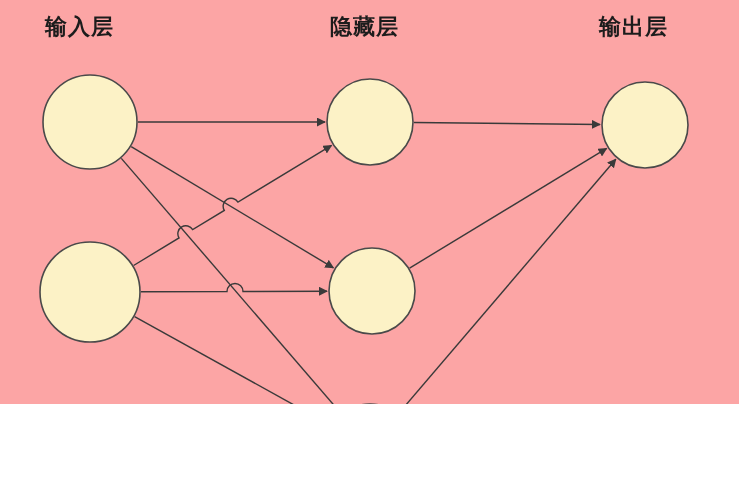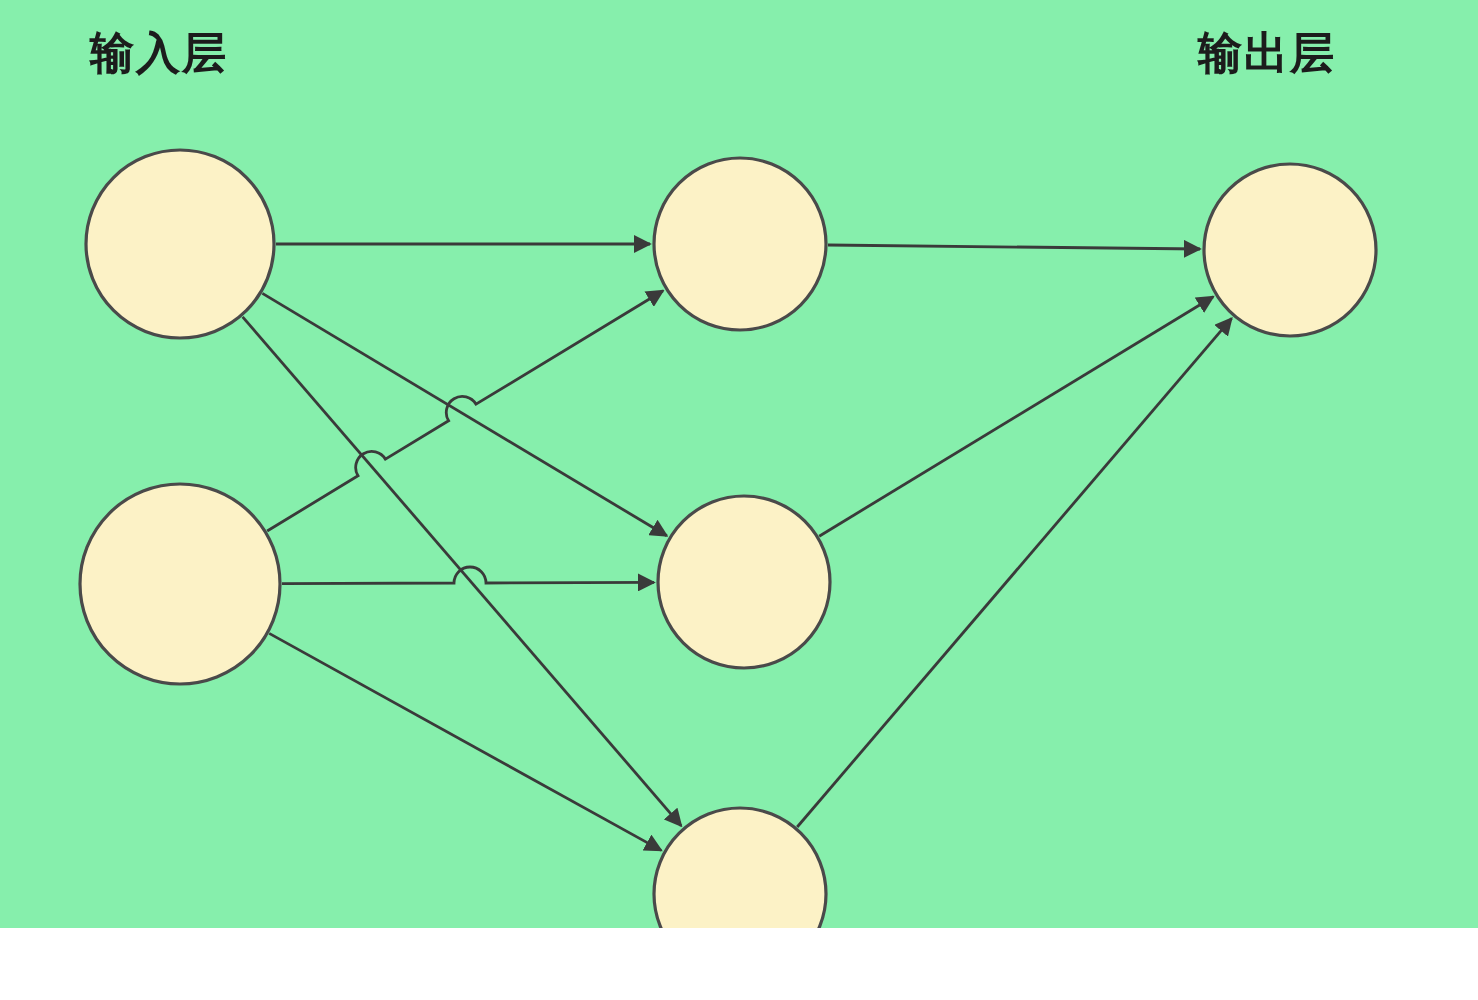--- a/index.html
+++ b/index.html
@@ -4,22 +4,22 @@
 <style>
   html, body {
     margin: 0;
     padding: 0;
     background: #ffffff;
     font-family: "Liberation Sans", "DejaVu Sans", sans-serif;
   }
   .stage {
     position: relative;
     width: 739px;
-    height: 464px;
-    background: #86efac;
+    height: 404px;
+    background: #fca5a5;
     overflow: hidden;
     font-family: Liberation Serif, serif;
   }
   .stage svg {
     position: absolute;
     left: 0;
     top: 0;
   }
   .layer-label {
     position: absolute;
@@ -59,14 +59,15 @@
         <circle cx="90" cy="122" r="47" fill="#FCF2C6" stroke="#4a4a4a" stroke-width="1.6"></circle>
         <circle cx="90" cy="292" r="50" fill="#FCF2C6" stroke="#4a4a4a" stroke-width="1.6"></circle>
         <circle cx="370" cy="122" r="43" fill="#FCF2C6" stroke="#4a4a4a" stroke-width="1.6"></circle>
         <circle cx="372" cy="291" r="43" fill="#FCF2C6" stroke="#4a4a4a" stroke-width="1.6"></circle>
         <circle cx="370" cy="447" r="43" fill="#FCF2C6" stroke="#4a4a4a" stroke-width="1.6"></circle>
         <circle cx="645" cy="125" r="43" fill="#FCF2C6" stroke="#4a4a4a" stroke-width="1.6"></circle>
       </g>
   </svg>
 
   <div class="layer-label label-0">输入层</div>
+  <div class="layer-label label-1">隐藏层</div>
   <div class="layer-label label-2">输出层</div>
 </div>
 
 </body></html>

